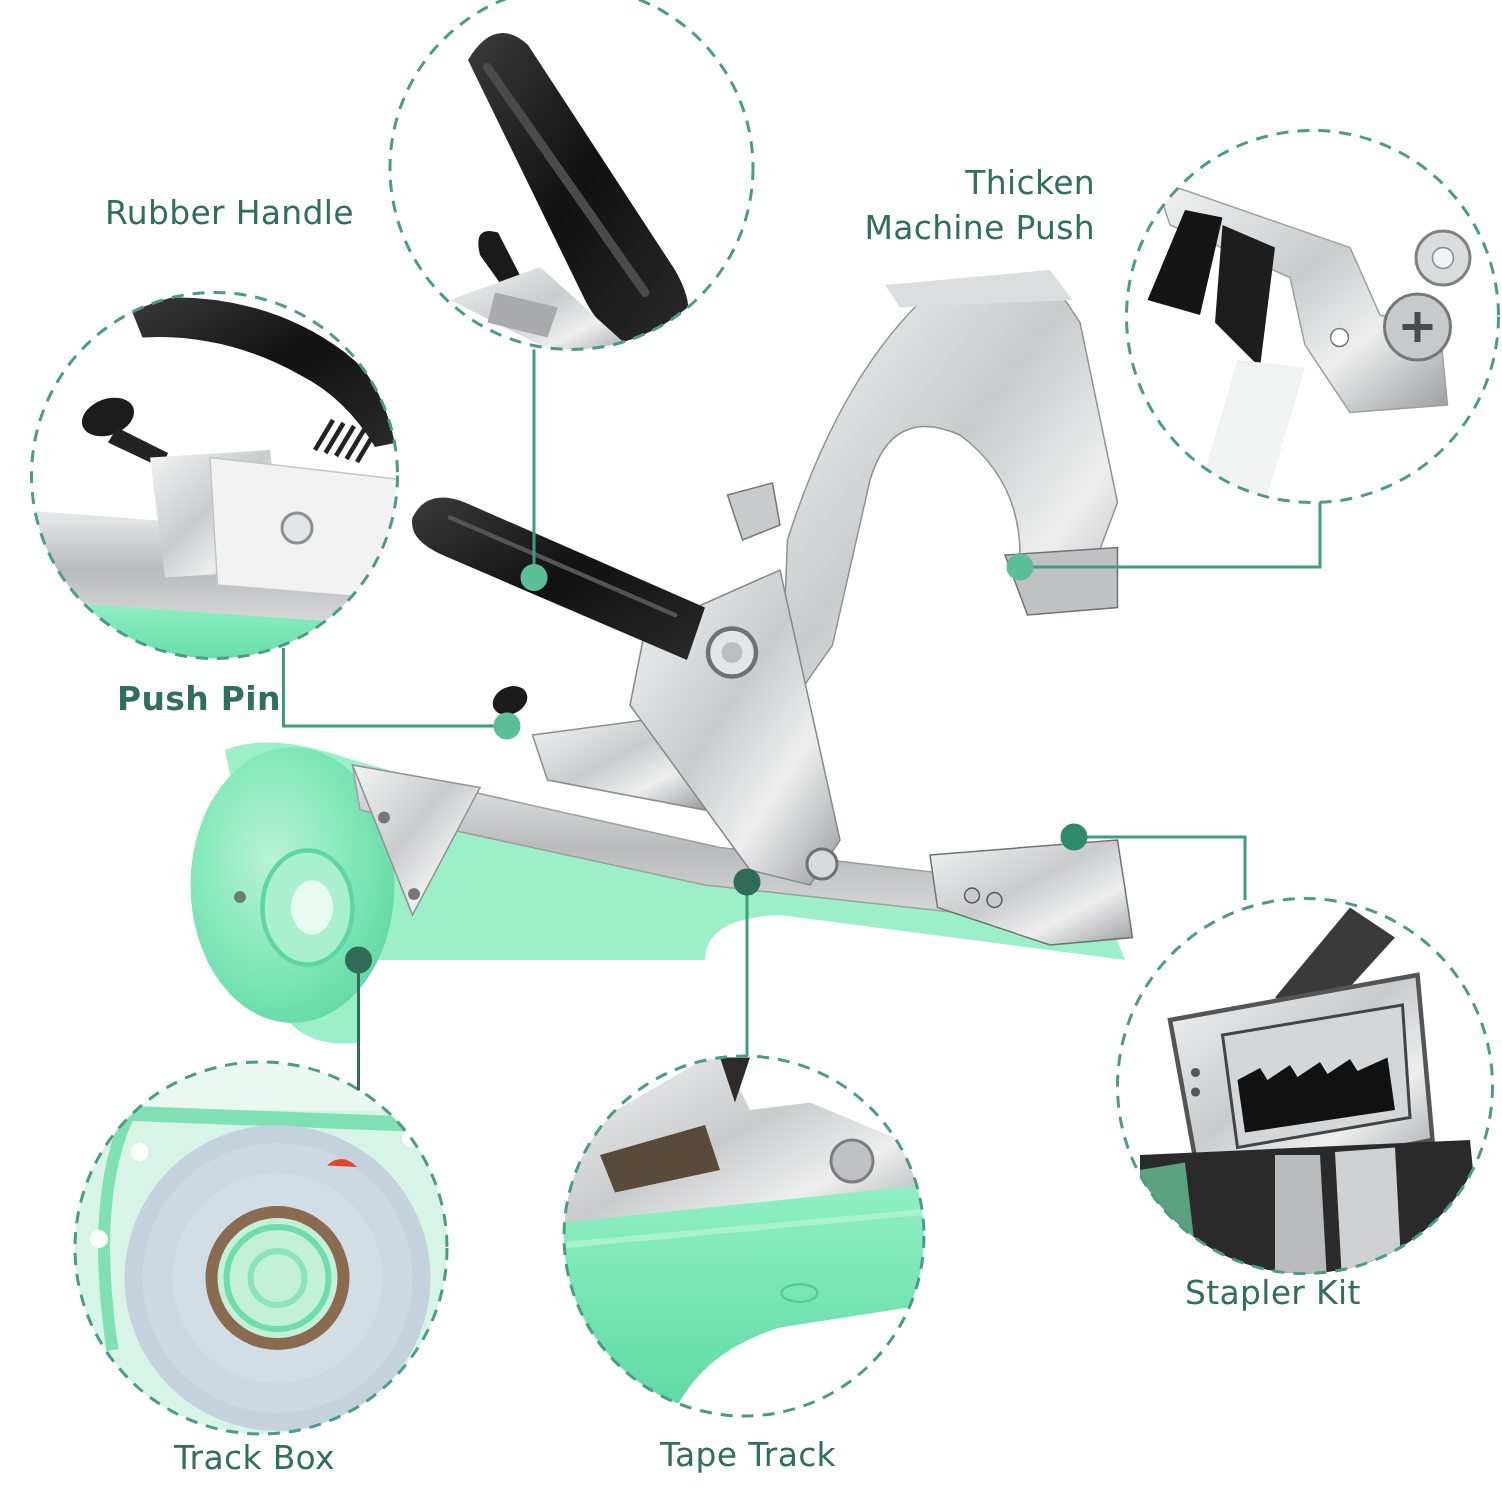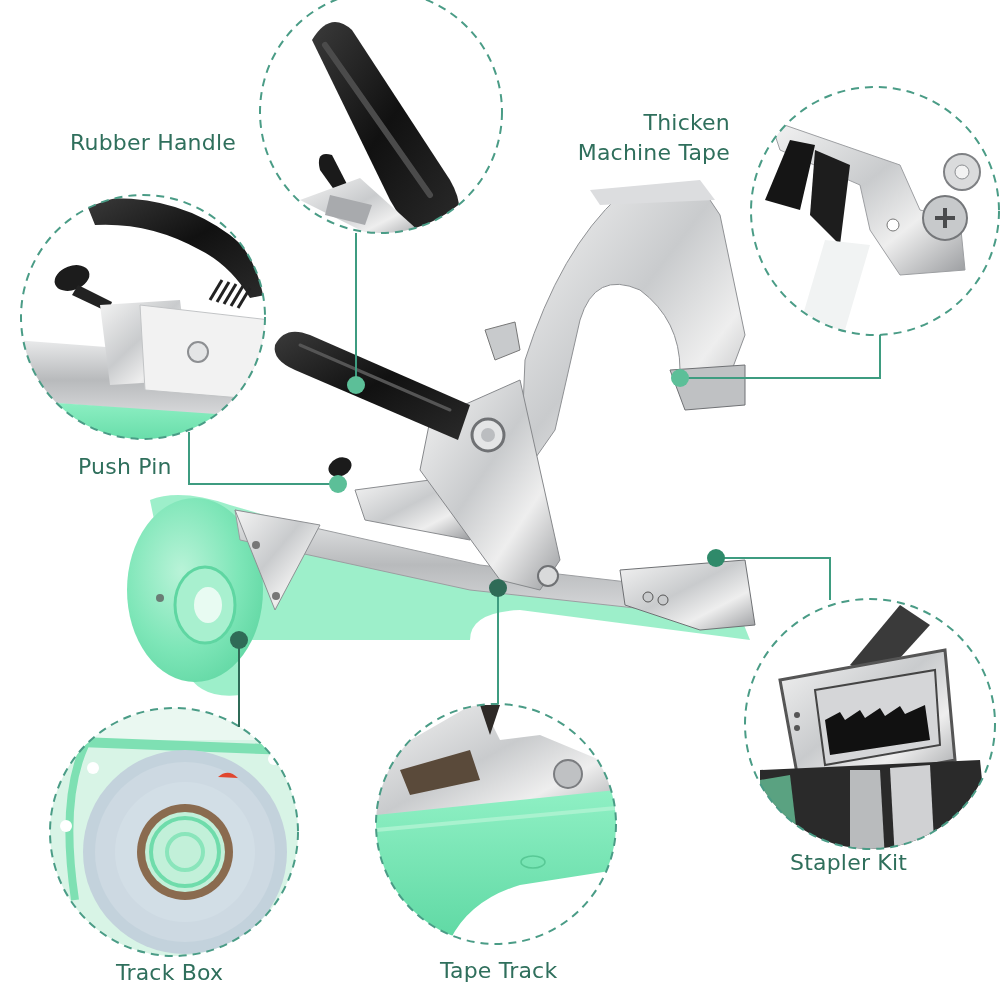--- a/index.html
+++ b/index.html
@@ -28,21 +28,21 @@
       position: absolute;
       color: #2f6f5c;
       font-size: 22px;
       line-height: 30px;
       letter-spacing: 0.2px;
       white-space: nowrap;
     }
     .label.center { text-align: center; }
     #lbl-rubber  { left: 70px;  top: 128px; }
     #lbl-thicken { left: 560px; top: 108px; width: 170px; text-align: right; }
-    #lbl-push    { left: 78px;  top: 452px; }
+    #lbl-push    { left: 78px;  top: 452px; font-weight: bold; }
     #lbl-stapler { left: 790px; top: 848px; }
     #lbl-tapebox { left: 116px; top: 958px; }
     #lbl-track   { left: 428px; top: 956px; margin-left: 12px; }
   </style>
 </head>
 <body>
 
 <div class="stage">
 
   <svg class="art" viewBox="0 0 1001 1001" xmlns="http://www.w3.org/2000/svg">
@@ -274,21 +274,21 @@
 
       <line x1="239" y1="640" x2="239" y2="727" stroke="#2f6b57" stroke-width="2"></line>
       <circle cx="239" cy="640" r="9" fill="#2f6b57"></circle>
     </g>
   </svg>
 
   <div class="label" id="lbl-rubber">Rubber Handle</div>
 
   <div class="label center" id="lbl-thicken">
     <div>Thicken</div>
-    <div>Machine Tape</div>
+    <div>Machine Push</div>
   </div>
 
   <div class="label" id="lbl-push">Push Pin</div>
 
   <div class="label" id="lbl-stapler">Stapler Kit</div>
 
   <div class="label" id="lbl-tapebox">Track Box</div>
 
   <div class="label" id="lbl-track">Tape Track</div>
 

